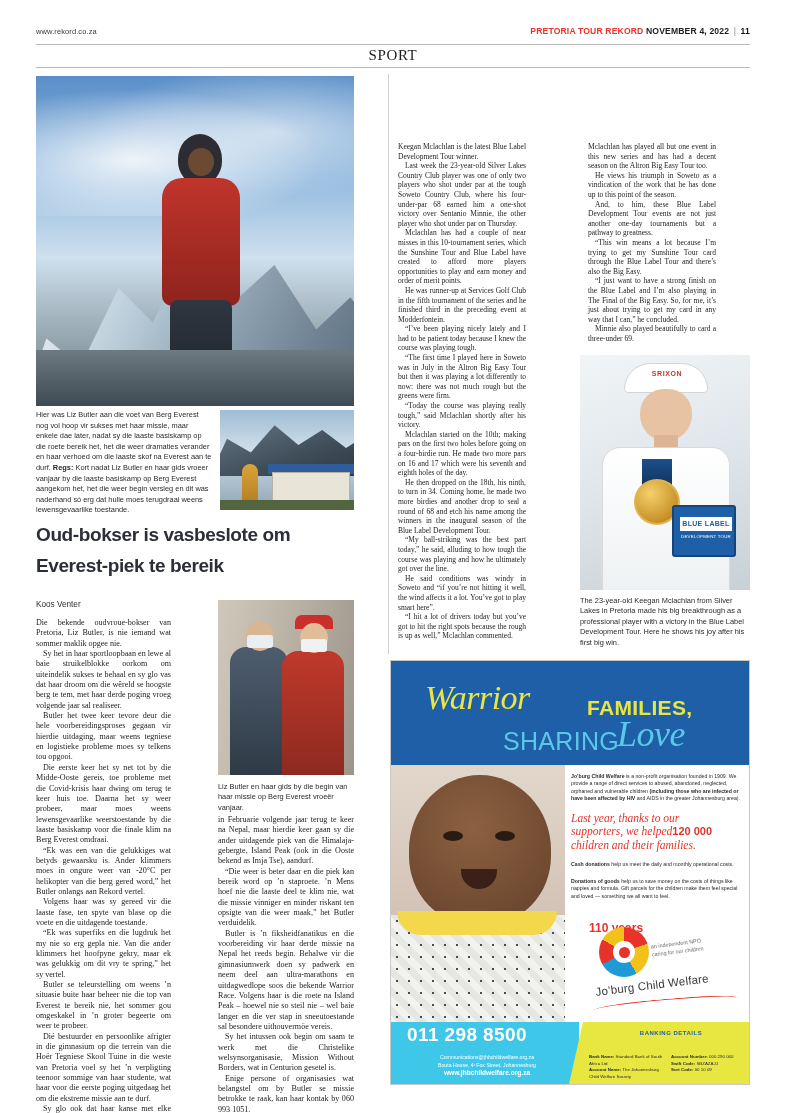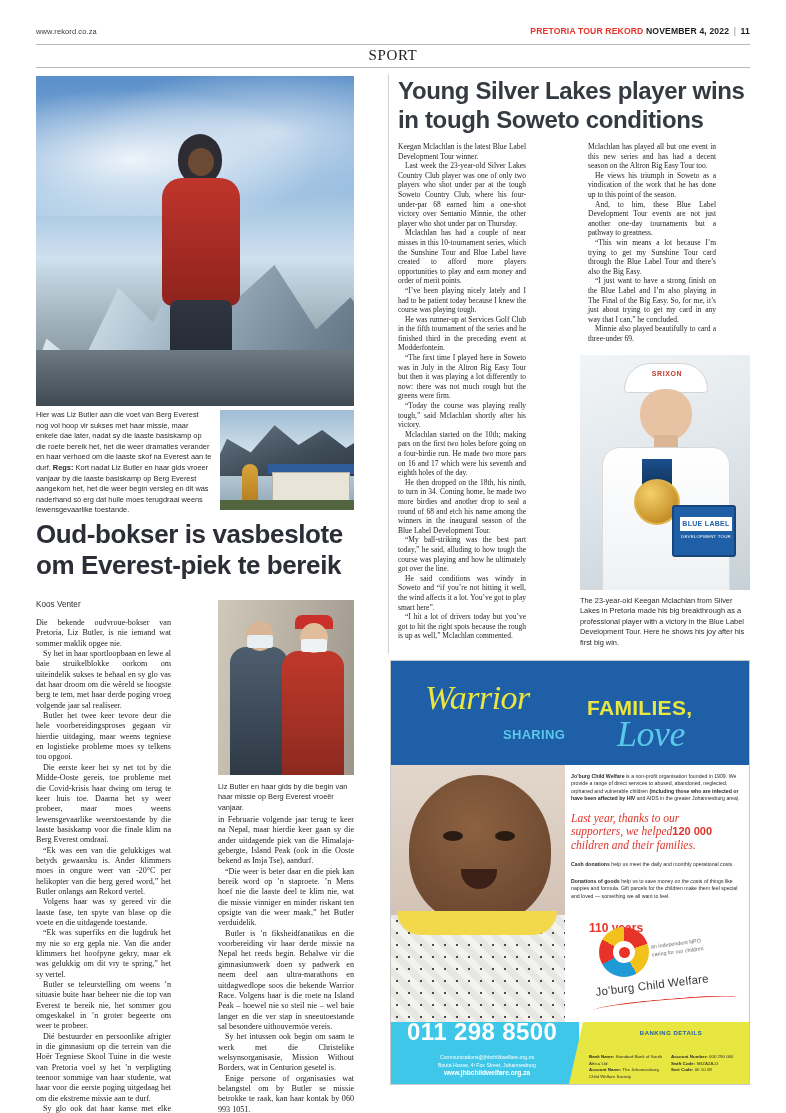--- a/index.html
+++ b/index.html
@@ -133,21 +133,21 @@
     border-radius: 8px 8px 2px 2px;
   }
   .temple-photo .green {
     position: absolute; left: 0; bottom: 0; width: 100%; height: 10px;
     background: #53653f;
   }
 
   .headline-af {
     position: absolute; left: 36px; top: 519px; width: 330px;
     font-family: "Liberation Sans", sans-serif;
-    font-weight: bold; font-size: 26px; line-height: 31px;
+    font-weight: bold; font-size: 19px; line-height: 31px;
     color: #2b2e36; letter-spacing: -.4px;
   }
 
   .byline-af {
     position: absolute; left: 36px; top: 600px;
     font-family: "Liberation Sans", sans-serif;
     font-size: 8.2px; color: #303030;
   }
 
   .col-af-1 {
@@ -284,22 +284,22 @@
     font-family: "Liberation Serif", serif; font-style: italic;
     font-size: 34px; color: #e8e640; letter-spacing: -.5px;
   }
   .ad-families {
     position: absolute; left: 196px; top: 35px;
     font-family: "Liberation Sans", sans-serif; font-weight: bold;
     font-size: 21px; color: #e8e640; letter-spacing: .3px;
   }
   .ad-sharing {
     position: absolute; left: 112px; top: 66px;
-    font-family: "Liberation Sans", sans-serif; font-weight: bold;
-    font-size: 13px; color: #5ac8e8; letter-spacing: .3px;
+    font-family: "Liberation Sans", sans-serif; font-weight: normal;
+    font-size: 25px; color: #5ac8e8; letter-spacing: .3px;
   }
   .ad-love {
     position: absolute; left: 226px; top: 52px;
     font-family: "Liberation Serif", serif; font-style: italic;
     font-size: 36px; color: #5ac8e8; letter-spacing: -.5px;
   }
 
   .ad-baby {
     position: absolute; left: 0; top: 104px; width: 174px; height: 260px;
     overflow: hidden; background: linear-gradient(#e2d6cb, #c8b5a6);
@@ -368,21 +368,21 @@
     background: #3ec7e8;
   }
   .ad-yellow {
     position: absolute; left: 178px; bottom: 0; width: 182px; height: 62px;
     background: #e8e640;
     clip-path: polygon(14px 0, 100% 0, 100% 100%, 0 100%);
   }
   .ad-phone {
     position: absolute; left: 16px; bottom: 38px;
     font-family: "Liberation Sans", sans-serif; font-weight: bold;
-    font-size: 24px; color: #ffffff; letter-spacing: .4px;
+    font-size: 19px; color: #ffffff; letter-spacing: .4px;
   }
   .ad-contact {
     position: absolute; left: 12px; bottom: 6px; width: 168px;
     font-family: "Liberation Sans", sans-serif; font-size: 5.2px;
     line-height: 7.6px; color: #ffffff; text-align: center;
   }
   .ad-contact .web { font-weight: bold; font-size: 6.6px; }
   .ad-bank-title {
     position: absolute; left: 206px; bottom: 48px; width: 148px; text-align: center;
     font-family: "Liberation Sans", sans-serif; font-weight: bold;
@@ -479,27 +479,26 @@
   <div class="caption-liz">Liz Butler en haar gids by die begin van haar missie op Berg Everest vroeër vanjaar.</div>
 
   <div class="col-af-2">
       <p class="first">in Februarie volgende jaar terug te keer na Nepal, maar hierdie keer gaan sy die ander uitdagende piek van die Himalaja-gebergte, Island Peak (ook in die Ooste bekend as Imja Tse), aandurf.</p>
       <p>“Die weer is beter daar en die piek kan bereik word op ’n staproete. ’n Mens hoef nie die laaste deel te klim nie, wat die missie vinniger en minder riskant ten opsigte van die weer maak,” het Butler verduidelik.</p>
       <p>Butler is ’n fiksheidfanatikus en die voorbereiding vir haar derde missie na Nepal het reeds begin. Behalwe vir die gimnasiumwerk doen sy padwerk en neem deel aan ultra-marathons en uitdagwedlope soos die bekende Warrior Race. Volgens haar is die roete na Island Peak – hoewel nie so steil nie – wel baie langer en die ver stap in sneeutoestande sal besondere uithouvermöe vereis.</p>
       <p>Sy het intussen ook begin om saam te werk met die Christelike welsynsorganisasie, Mission Without Borders, wat in Centurion gesetel is.</p>
       <p>Enige persone of organisasies wat belangstel om by Butler se missie betrokke te raak, kan haar kontak by 060 993 1051.</p>
     </div>
 
-  <h1 class="headline-en">Young Silver Lakes player wins in tough Soweto conditions</h1>
   <div class="col-en-1">
       <p class="first">Keegan Mclachlan is the latest Blue Label Development Tour winner.</p>
       <p>Last week the 23-year-old Silver Lakes Country Club player was one of only two players who shot under par at the tough Soweto Country Club, where his four-under-par 68 earned him a one-shot victory over Sentanio Minnie, the other player who shot under par on Thursday.</p>
       <p>Mclachlan has had a couple of near misses in this 10-tournament series, which the Sunshine Tour and Blue Label have created to afford more players opportunities to play and earn money and order of merit points.</p>
+      <p>He was runner-up at Services Golf Club in the fifth tournament of the series and he finished third in the preceding event at Modderfontein.</p>
       <p>“I’ve been playing nicely lately and I had to be patient today because I knew the course was playing tough.</p>
-      <p>He was runner-up at Services Golf Club in the fifth tournament of the series and he finished third in the preceding event at Modderfontein.</p>
       <p>“The first time I played here in Soweto was in July in the Altron Big Easy Tour but then it was playing a lot differently to now: there was not much rough but the greens were firm.</p>
       <p>“Today the course was playing really tough,” said Mclachlan shortly after his victory.</p>
       <p>Mclachlan started on the 10th; making pars on the first two holes before going on a four-birdie run. He made two more pars on 16 and 17 which were his seventh and eighth holes of the day.</p>
       <p>He then dropped on the 18th, his ninth, to turn in 34. Coming home, he made two more birdies and another drop to seal a round of 68 and etch his name among the winners in the inaugural season of the Blue Label Development Tour.</p>
       <p>“My ball-striking was the best part today,” he said, alluding to how tough the course was playing and how he ultimately got over the line.</p>
       <p>He said conditions was windy in Soweto and “if you’re not hitting it well, the wind affects it a lot. You’ve got to play smart here”.</p>
       <p>“I hit a lot of drivers today but you’ve got to hit the right spots because the rough is up as well,” Mclachlan commented.</p>
     </div>
   <div class="col-en-2">
       <p class="first">Mclachlan has played all but one event in this new series and has had a decent season on the Altron Big Easy Tour too.</p>

